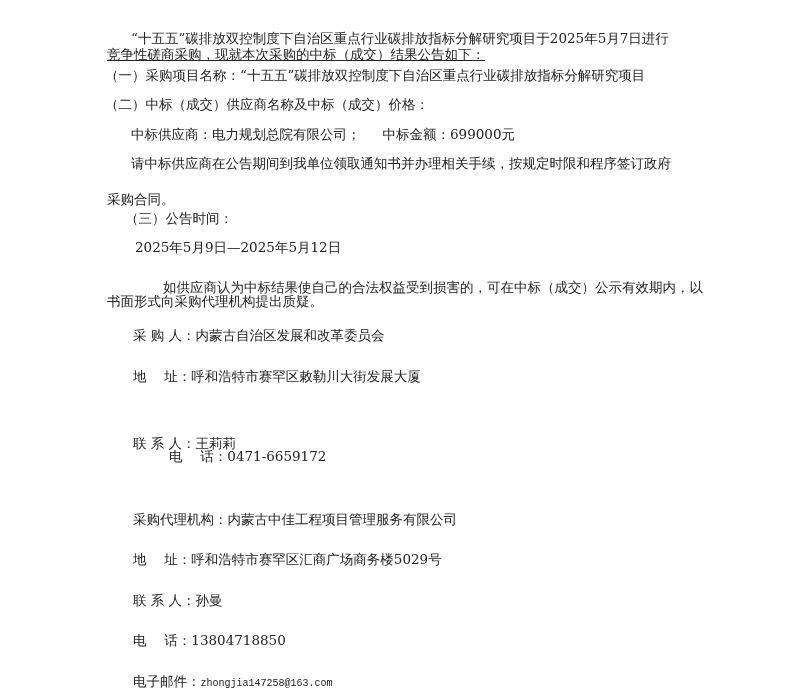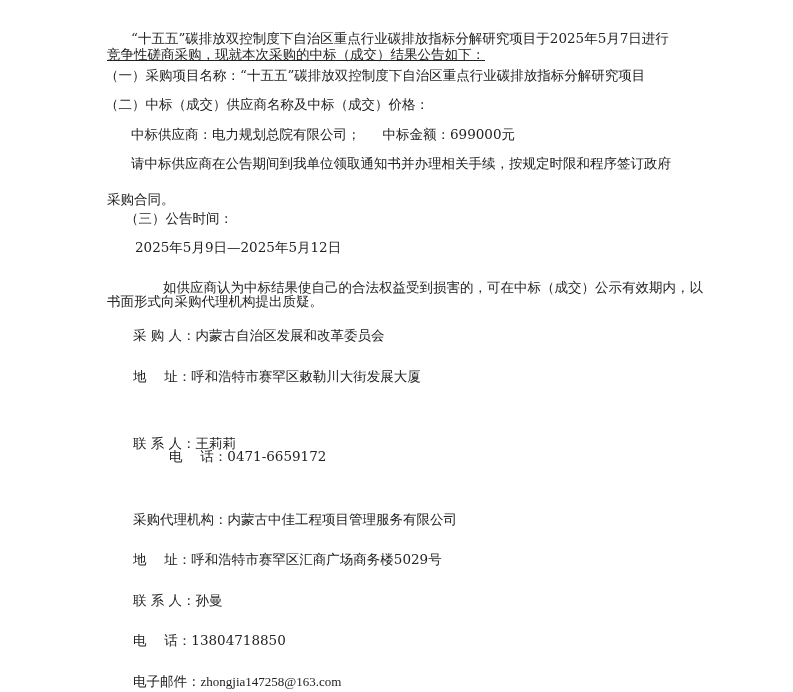--- a/index.html
+++ b/index.html
@@ -63,16 +63,16 @@
   <div class="line" style="left:133px; top:549px;">
     <span>地　 址：</span><span>呼和浩特市赛罕区汇商广场商务楼5029号</span>
   </div>
   <div class="line" style="left:133px; top:590px;">
     <span>联 系 人：</span><span>孙曼</span>
   </div>
   <div class="line" style="left:133px; top:630px;">
     <span>电　 话：</span><span>13804718850</span>
   </div>
   <div class="line" style="left:133px; top:671px;">
-    <span>电子邮件：</span><span style="font-family:Liberation Serif, serif; font-size:13px;">zhongjia147258@163.com</span>
+    <span>电子邮件：</span><span style="font-family:Liberation Mono, monospace; font-size:10px;">zhongjia147258@163.com</span>
   </div>
 
 </div>
 
 </body></html>

